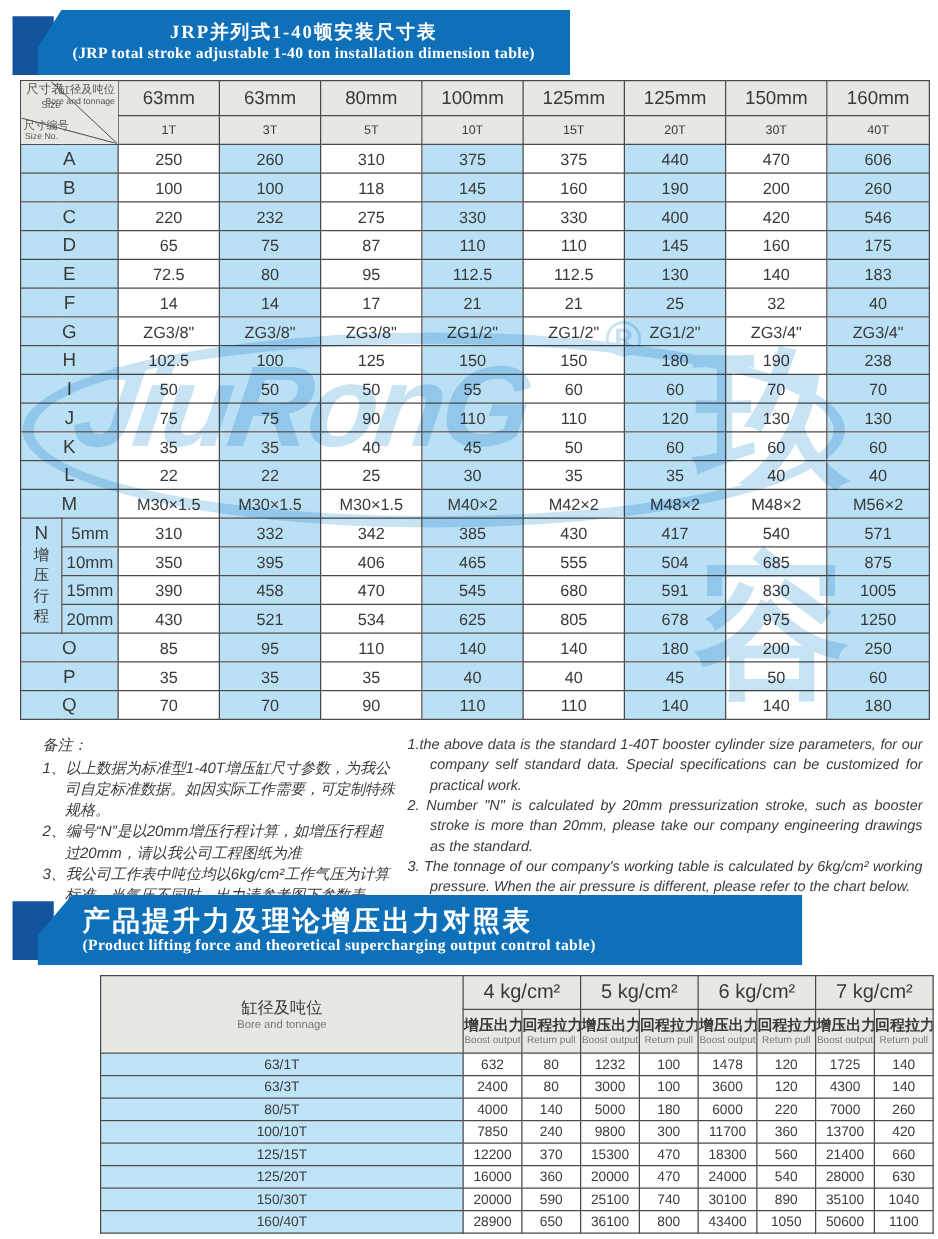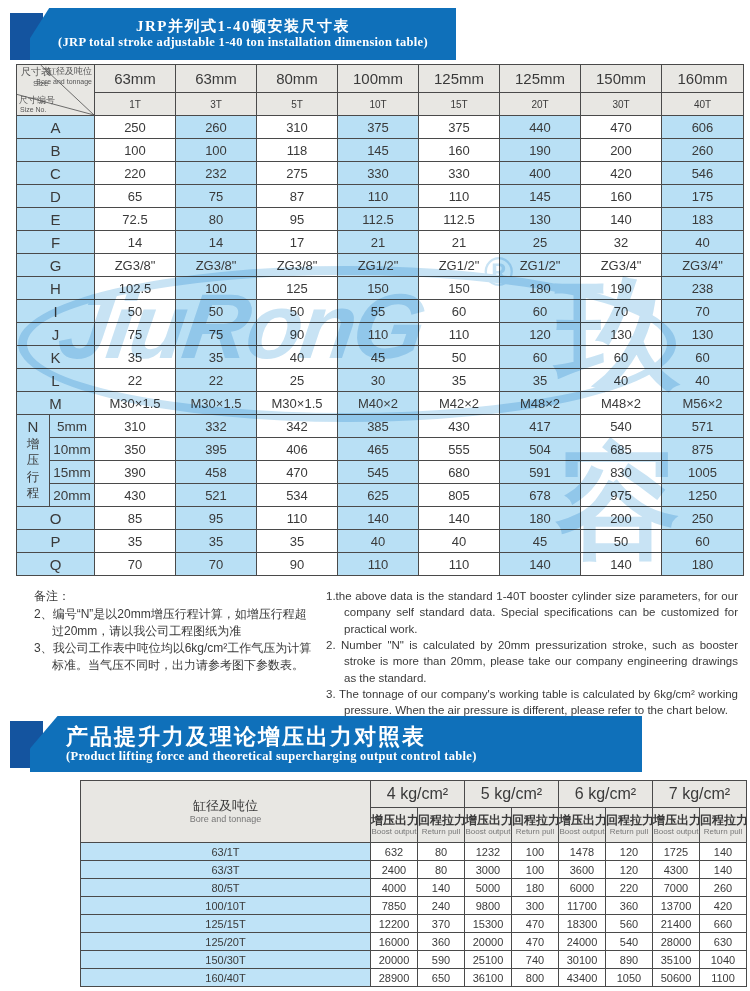--- a/index.html
+++ b/index.html
@@ -49,21 +49,21 @@
   #watermark{position:absolute;left:14px;top:252px;width:724px;height:170px;
     opacity:.33;pointer-events:none;z-index:5;color:#58a9dd;mix-blend-mode:multiply;}
   .wm-ellipse{position:absolute;left:4px;top:14px;width:640px;height:138px;
     border:9px solid #58a9dd;border-radius:50%;}
   .wm-text{position:absolute;left:46px;top:22px;font-size:92px;font-weight:bold;font-style:italic;
     transform:skewX(-8deg);letter-spacing:-3px;font-family:"Liberation Sans",sans-serif;}
   .wm-reg{position:absolute;left:470px;top:-2px;font-size:40px;font-weight:bold;}
   .wm-cjk{position:absolute;left:542px;top:2px;font-size:124px;font-weight:bold;
     font-family:"Liberation Serif",serif;letter-spacing:6px;}
   
-  #notes{display:flex;margin:12px 0 16px 34px;width:706px;gap:8px;}
+  #notes{display:flex;margin:12px 0 16px 34px;width:706px;gap:8px;font-style:italic;}
   .note-col{line-height:1.42;}
   #notes .zh{width:284px;font-size:12px;}
   #notes .en{width:412px;font-size:11.5px;text-align:justify;}
   .note-title{margin-bottom:1px;}
   .note-item{padding-left:18px;text-indent:-18px;}
   
   #t2{border-collapse:collapse;table-layout:fixed;position:absolute;left:80px;top:780px;width:666px;}
   #t2 th,#t2 td{border:1px solid #4a4a4a;text-align:center;vertical-align:middle;
     padding:0;font-weight:normal;color:#3a3a3a;overflow:hidden;white-space:nowrap;}
   #t2 thead th{background:#e8e7e3;}
@@ -369,20 +369,21 @@
   <div class="wm-ellipse"></div>
   <div class="wm-text">JiuRonG</div>
   <div class="wm-reg">®</div>
   <div class="wm-cjk">玖容</div>
 </div>
 
 <div id="notes">
   <div class="note-col zh">
     <div class="note-title">备注：</div>
     <div id="notes-zh-list">
+        <div class="note-item">1、以上数据为标准型1-40T增压缸尺寸参数，为我公司自定标准数据。如因实际工作需要，可定制特殊规格。</div>
         <div class="note-item">2、编号“N”是以20mm增压行程计算，如增压行程超过20mm，请以我公司工程图纸为准</div>
         <div class="note-item">3、我公司工作表中吨位均以6kg/cm²工作气压为计算标准。当气压不同时，出力请参考图下参数表。</div>
       </div>
   </div>
   <div class="note-col en">
     <div id="notes-en-list">
         <div class="note-item">1.the above data is the standard 1-40T booster cylinder size parameters, for our company self standard data. Special specifications can be customized for practical work.</div>
         <div class="note-item">2. Number "N" is calculated by 20mm pressurization stroke, such as booster stroke is more than 20mm, please take our company engineering drawings as the standard.</div>
         <div class="note-item">3. The tonnage of our company's working table is calculated by 6kg/cm² working pressure. When the air pressure is different, please refer to the chart below.</div>
       </div>

